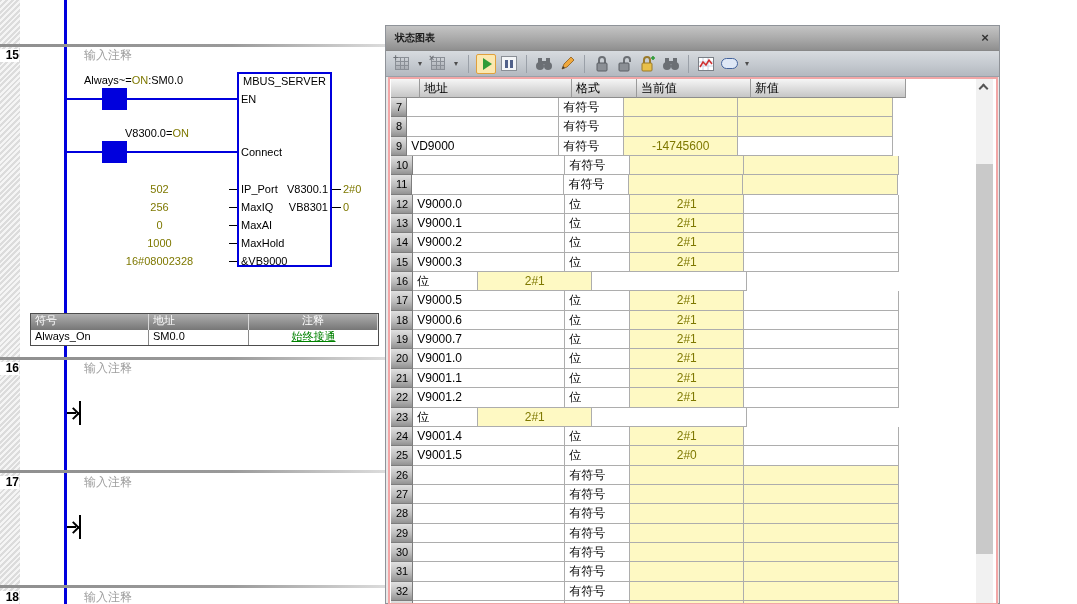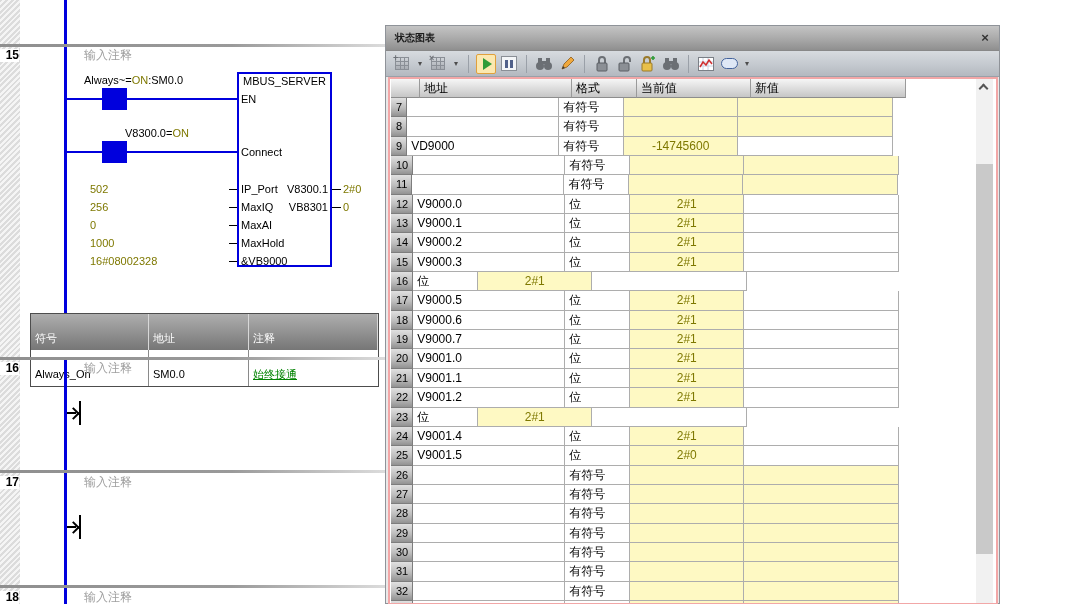--- a/index.html
+++ b/index.html
@@ -22,41 +22,41 @@
   .wire { position:absolute; height:2px; background:#0000dd; }
   .contact-bar { position:absolute; width:3px; height:22px; background:#0000dd; }
   .contact-fill { position:absolute; width:19px; height:22px; background:#0000dd; }
   .ladder-label { position:absolute; font-size:11px; line-height:12px; white-space:nowrap; }
   .olive { color:#7e7800; }
   .mbus-block { position:absolute; left:237px; top:72px; width:95px; height:195px;
     border:2px solid #0000dd; background:#fff; }
   .block-title { position:absolute; left:237px; top:75px; width:95px; text-align:center;
     font-size:11px; line-height:12px; }
   .block-pin-label { position:absolute; left:241px; font-size:11px; line-height:12px; }
-  .param-value { position:absolute; left:90px; width:139px; text-align:left;
+  .param-value { position:absolute; left:90px; width:139px; text-align:center;
     font-size:11px; line-height:12px; color:#7e7800; }
   .tick { position:absolute; height:1px; background:#000; }
   .out-label { position:absolute; left:268px; width:60px; text-align:right;
     font-size:11px; line-height:12px; }
   .out-value { position:absolute; left:343px; font-size:11px; line-height:12px; color:#7e7800; }
   
   .arrow-line { position:absolute; left:67px; width:9px; height:2px; background:#000; }
   .arrow-head { position:absolute; width:9px; height:9px; border-top:2px solid #000;
     border-right:2px solid #000; transform:rotate(45deg); }
   .arrow-stop { position:absolute; width:2px; height:24px; background:#000; }
   
   .sym-table { position:absolute; left:30px; top:313px; width:349px; border:1px solid #4d4d4d; }
   .sym-row { display:flex; }
-  .sym-cell { padding:18px 4px; font-size:11px; line-height:13px; border-right:1px solid #8a8a8a;
+  .sym-cell { padding:0 4px; font-size:11px; line-height:13px; border-right:1px solid #8a8a8a;
     overflow:hidden; white-space:nowrap; }
   .sym-cell:last-child { border-right:none; }
   .sym-head .sym-cell { background:linear-gradient(#aeaeae,#767676); color:#fff;
     border-right:1px solid #d8d8d8; height:16px; }
   .sym-body .sym-cell { background:#fff; height:15px; }
-  .c-sym { width:118px; } .c-addr { width:100px; } .c-com { width:129px; }
+  .c-sym { width:118px; } .c-addr { width:100px; } .c-com { width:129px;text-align:center; }
   .green-comment { color:#008200; text-decoration:underline; }
   
   #statwin { position:absolute; left:385px; top:25px; width:615px; height:579px;
     border:1px solid #8f9399; background:#e9e9e9; }
   .titlebar { position:absolute; left:0; top:0; width:100%; height:25px;
     background:linear-gradient(#c4c4c4 0%,#ababab 50%,#8f8f8f 100%);
     border-bottom:1px solid #888; display:flex; align-items:center; }
   .title-text { font-weight:bold; color:#1c1c1c; padding-left:9px; font-size:10px; }
   .close-btn { position:absolute; right:6px; top:4px; width:16px; height:16px; text-align:center;
     line-height:15px; color:#333; font-size:13px; font-weight:bold; cursor:default; }

